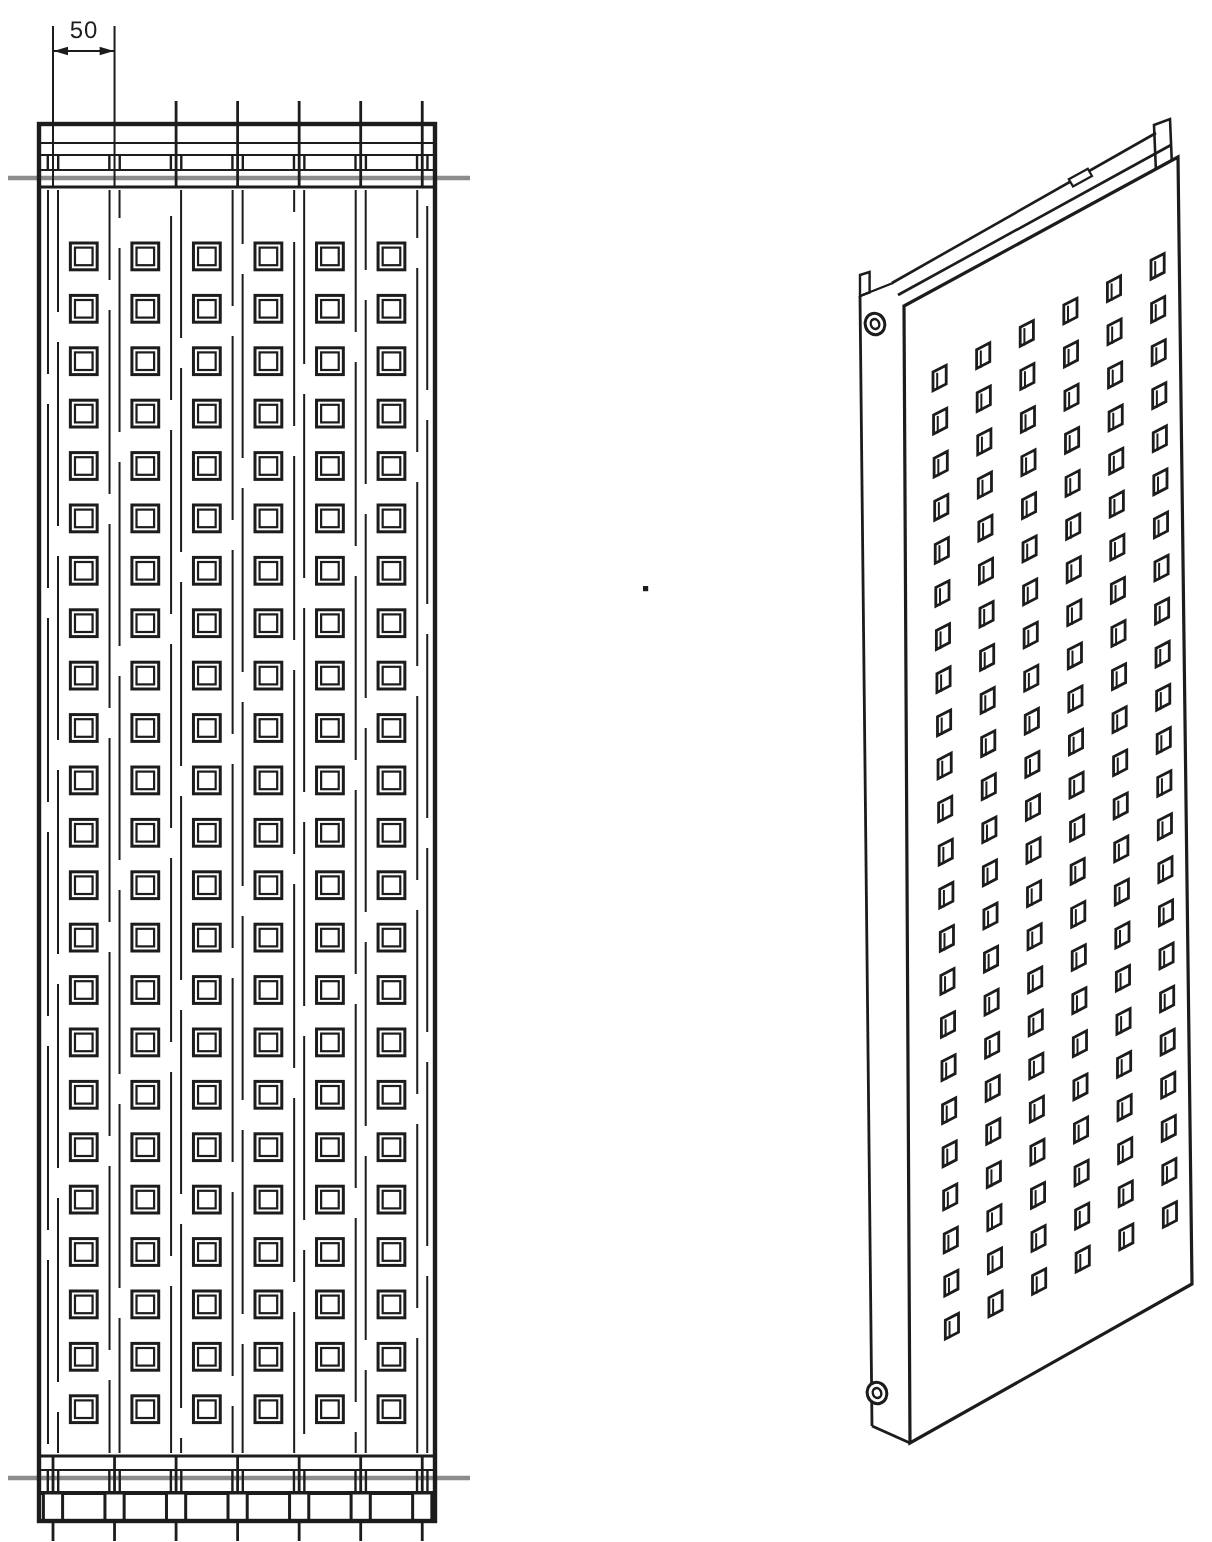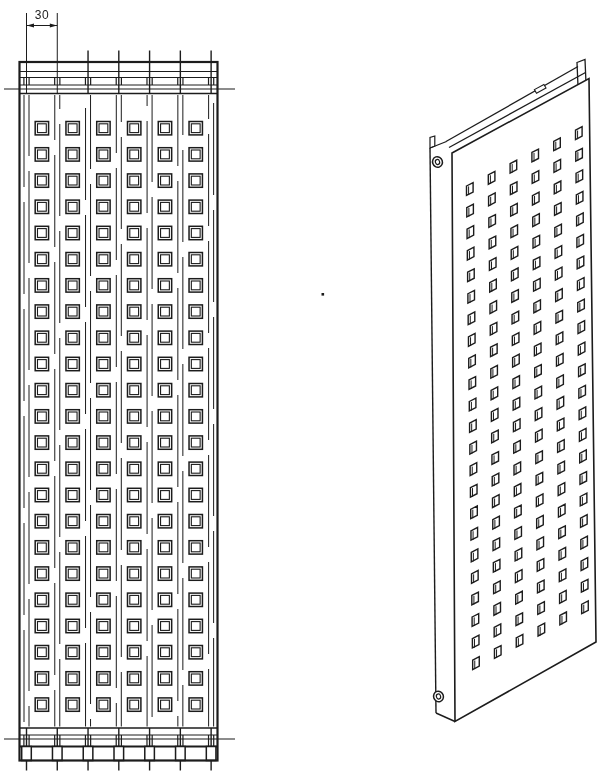--- a/index.html
+++ b/index.html
@@ -669,14 +669,14 @@
         <line x1="582.9200000000001" y1="540" x2="582.9200000000001" y2="548.6" stroke="#1c1c1c" stroke-width="1"></line>
         <path d="M581.1,561.15 l6.6,-3.4 l0,9.4 l-6.6,3.4 Z" stroke="#1c1c1c" stroke-width="1.4" fill="#fff" stroke-linejoin="miter"></path>
         <line x1="583.2" y1="561.55" x2="583.2" y2="570.15" stroke="#1c1c1c" stroke-width="1"></line>
         <path d="M581.38,582.7 l6.6,-3.4 l0,9.4 l-6.6,3.4 Z" stroke="#1c1c1c" stroke-width="1.4" fill="#fff" stroke-linejoin="miter"></path>
         <line x1="583.48" y1="583.1" x2="583.48" y2="591.7" stroke="#1c1c1c" stroke-width="1"></line>
         <path d="M581.66,604.25 l6.6,-3.4 l0,9.4 l-6.6,3.4 Z" stroke="#1c1c1c" stroke-width="1.4" fill="#fff" stroke-linejoin="miter"></path>
         <line x1="583.76" y1="604.65" x2="583.76" y2="613.25" stroke="#1c1c1c" stroke-width="1"></line>
       </g>
       <rect x="321.5" y="293" width="2.6" height="2.6" fill="#1c1c1c"></rect>
     </svg>
-  <span class="dim-label">30</span>
+  <span class="dim-label">50</span>
 </div>
 
 </body></html>

